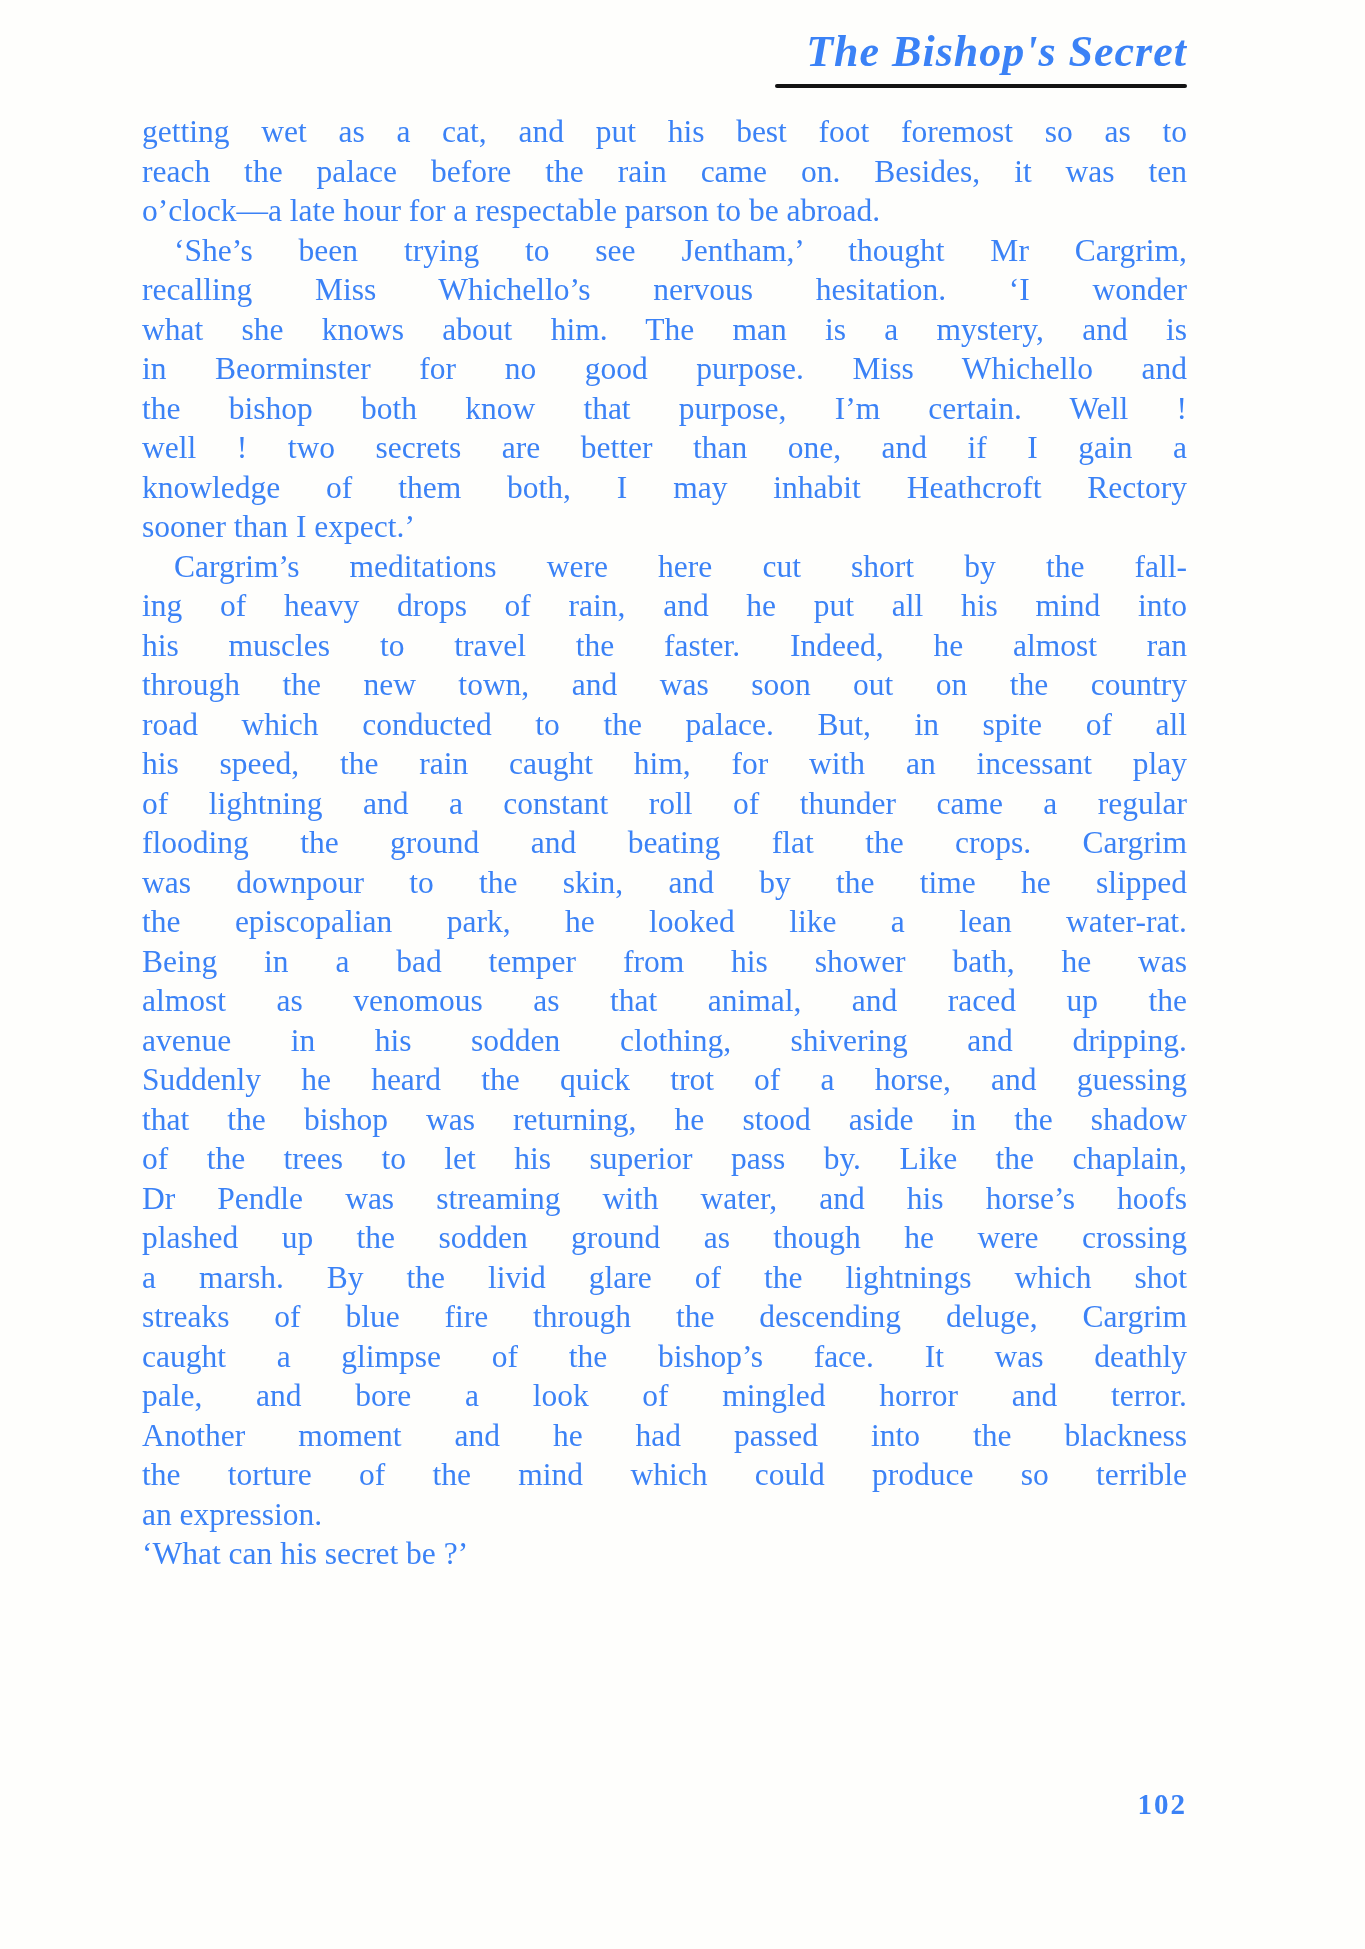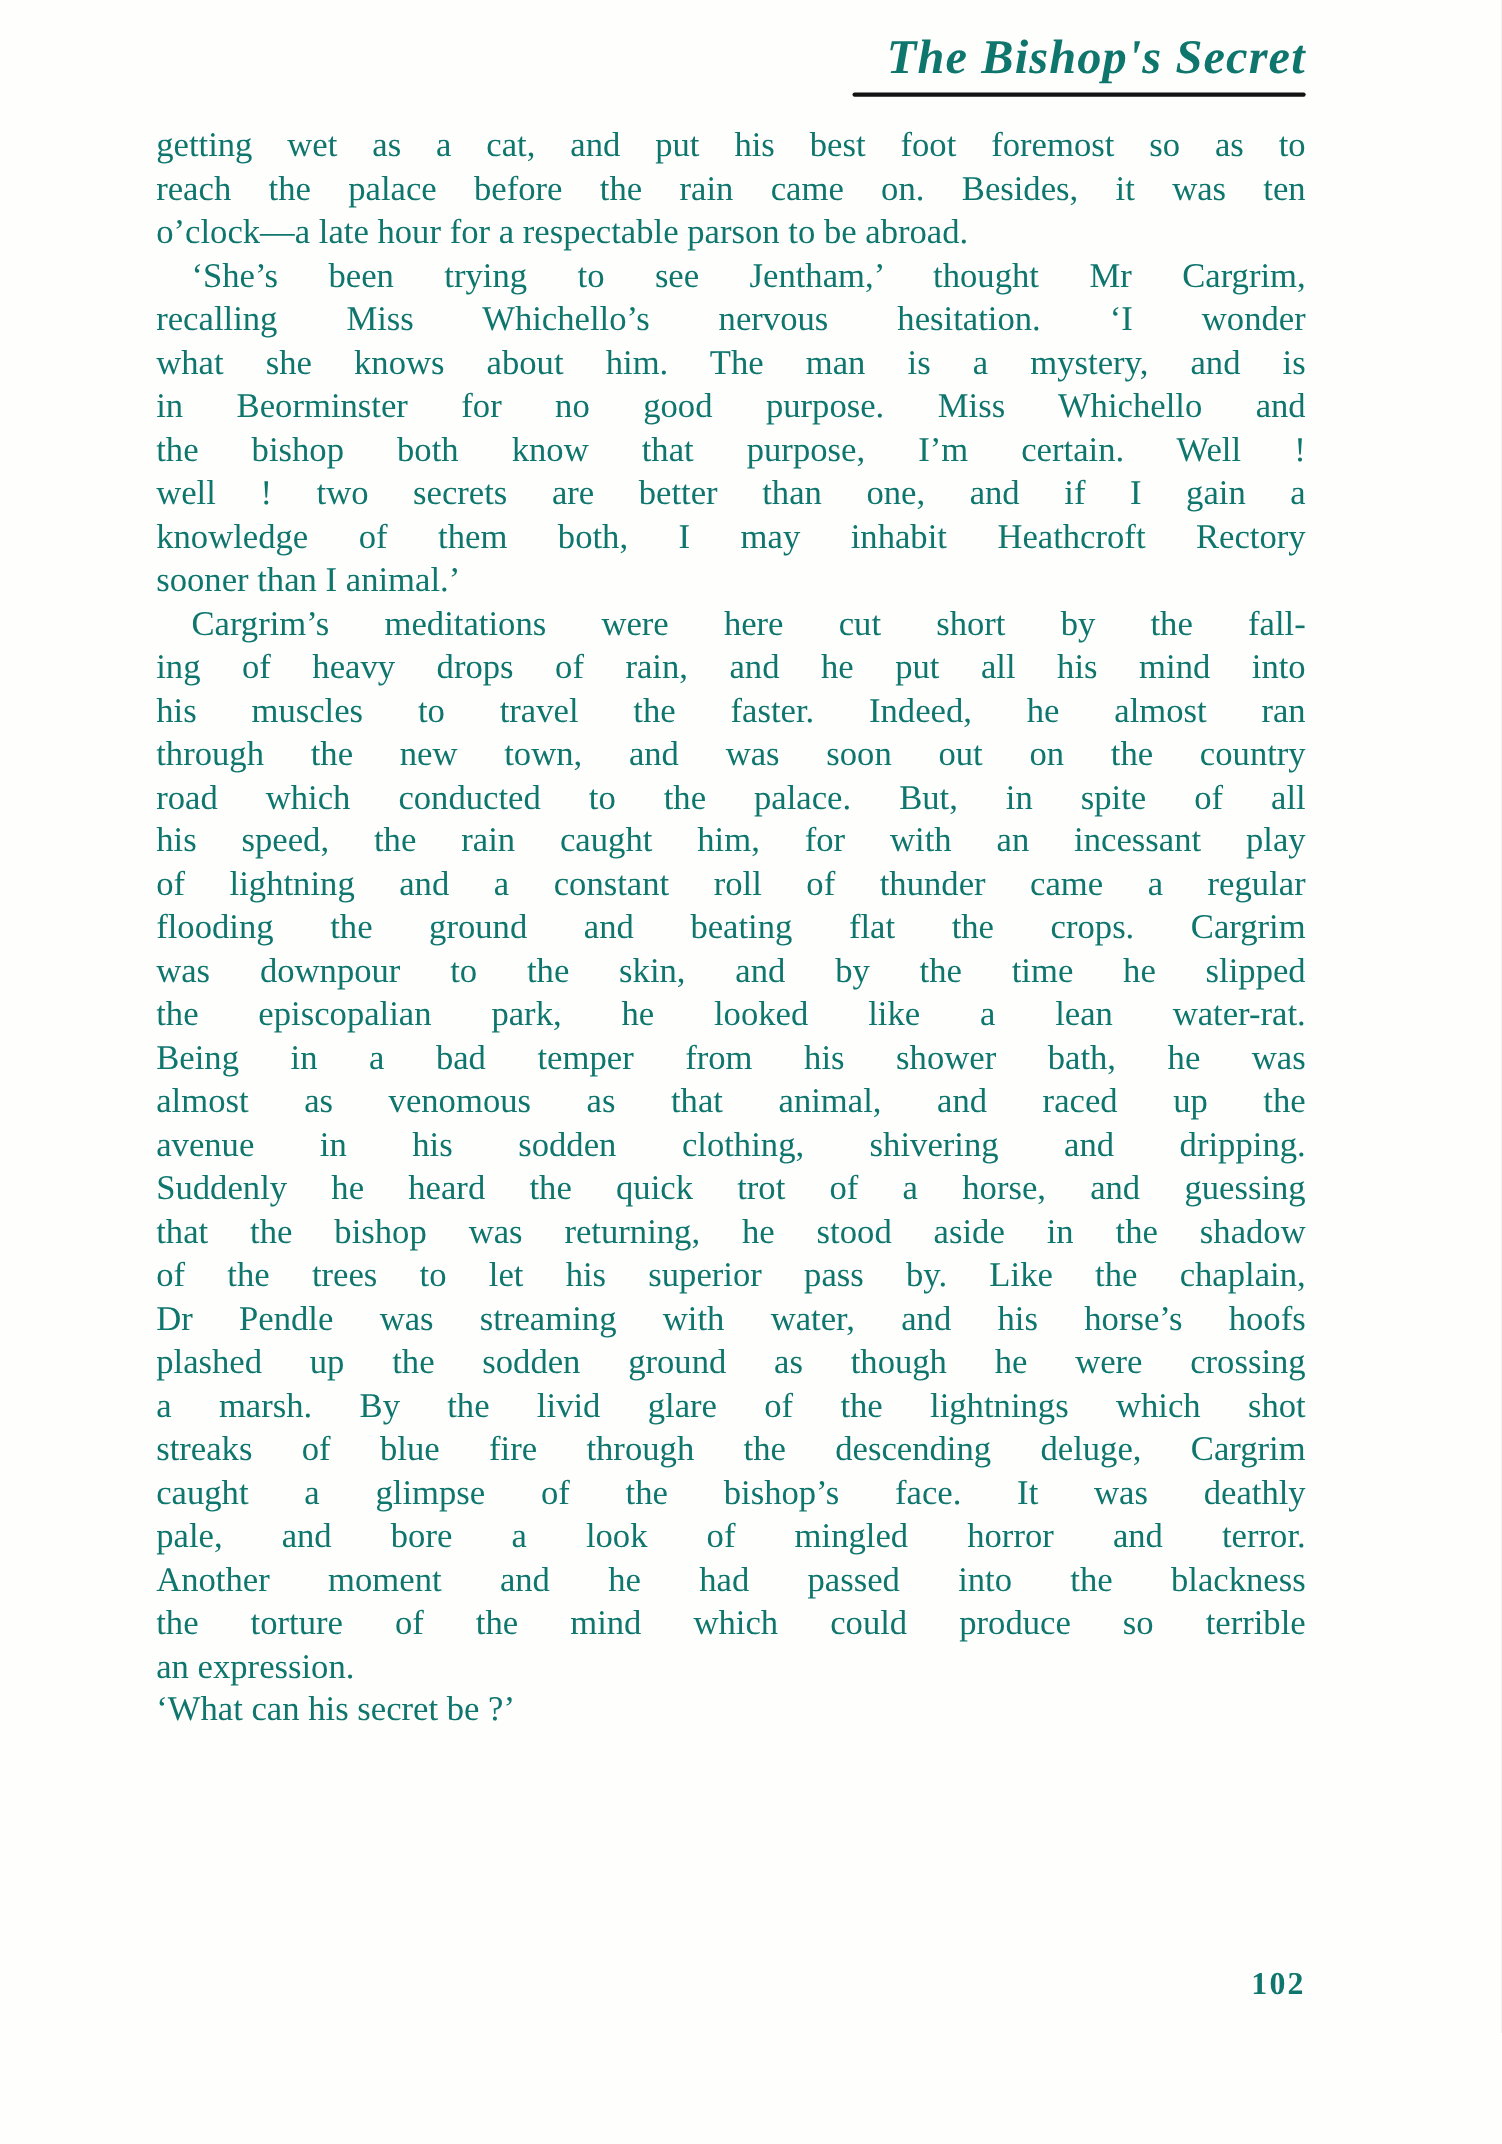--- a/index.html
+++ b/index.html
@@ -6,21 +6,21 @@
     margin: 0;
     padding: 0;
     background: #e8e8e6;
   }
   .page {
     position: relative;
     width: 1365px;
     height: 1949px;
     margin: 0 auto;
     background: #fefefc;
-    color: #0f766e;
+    color: #3b82f6;
     font-family: "Liberation Serif", "DejaVu Serif", serif;
     overflow: hidden;
   }
   .running-head {
     position: absolute;
     top: 26px;
     right: 178px;
     width: 600px;
     text-align: right;
   }
@@ -91,21 +91,21 @@
         <div class="line last">o’clock—a late hour for a respectable parson to be abroad.</div>
       </div>
       <div class="para">
         <div class="line indent">‘She’s been trying to see Jentham,’ thought Mr Cargrim,</div>
         <div class="line">recalling Miss Whichello’s nervous hesitation.  ‘I wonder</div>
         <div class="line">what she knows about him.  The man is a mystery, and is</div>
         <div class="line">in Beorminster for no good purpose.  Miss Whichello and</div>
         <div class="line">the bishop both know that purpose, I’m certain.  Well !</div>
         <div class="line">well ! two secrets are better than one, and if I gain a</div>
         <div class="line">knowledge of them both, I may inhabit Heathcroft Rectory</div>
-        <div class="line last">sooner than I animal.’</div>
+        <div class="line last">sooner than I expect.’</div>
       </div>
       <div class="para">
         <div class="line indent">Cargrim’s meditations were here cut short by the fall-</div>
         <div class="line">ing of heavy drops of rain, and he put all his mind into</div>
         <div class="line">his muscles to travel the faster.  Indeed, he almost ran</div>
         <div class="line">through the new town, and was soon out on the country</div>
         <div class="line">road which conducted to the palace.  But, in spite of all</div>
         <div class="line">his speed, the rain caught him, for with an incessant play</div>
         <div class="line">of lightning and a constant roll of thunder came a regular</div>
         <div class="line">flooding the ground and beating flat the crops.  Cargrim</div>

